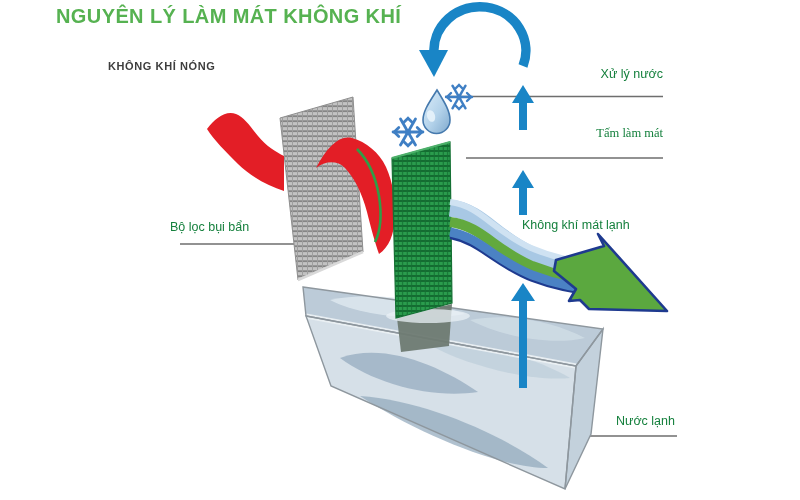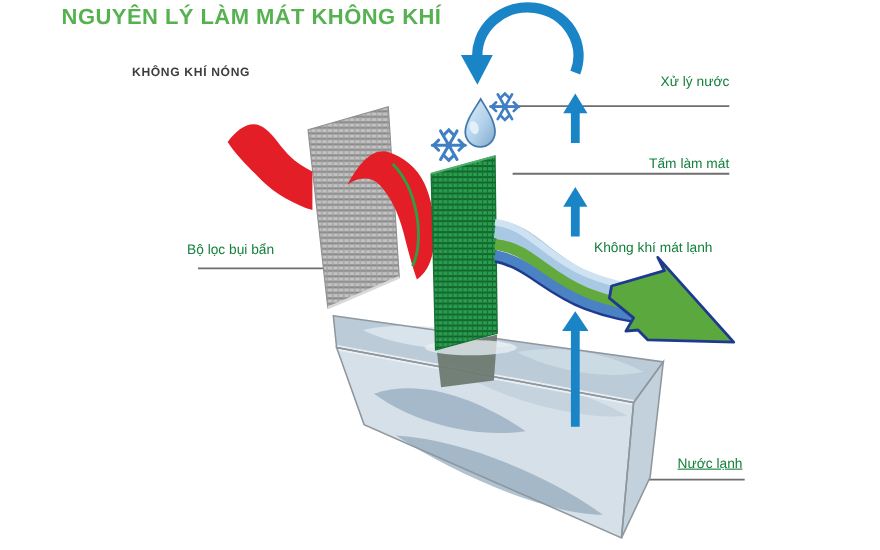--- a/index.html
+++ b/index.html
@@ -3,21 +3,21 @@
 <meta charset="utf-8">
 <style>
   html,body{margin:0;padding:0;background:#ffffff;}
   .canvas{position:relative;width:800px;height:500px;background:#ffffff;overflow:hidden;
           font-family:"Liberation Sans", sans-serif;}
   svg{position:absolute;left:0;top:0;}
   .lbl{position:absolute;color:#15803d;font-size:12.5px;white-space:nowrap;}
   .lbl.right{text-align:right;}
   .title{position:absolute;left:56px;top:5px;font-size:20px;font-weight:bold;
          color:#56b251;letter-spacing:0.4px;}
-  .hotair{position:absolute;left:120px;top:60px;font-size:11px;font-weight:bold;
+  .hotair{position:absolute;left:108px;top:60px;font-size:11px;font-weight:bold;
           color:#3d3d3d;letter-spacing:0.6px;}
 </style>
 </head>
 <body>
 
 <div class="canvas">
 
   <svg width="800" height="500" viewBox="0 0 800 500">
     <defs>
       <pattern id="meshGray" width="5" height="5" patternUnits="userSpaceOnUse">
@@ -125,17 +125,17 @@
       <path d="M 437 90 C 443 100, 450 110, 450 120 A 13.5 13.5 0 1 1 423 120 C 423 110, 431 100, 437 90 Z" fill="url(#dropGrad)" stroke="#4579ad" stroke-width="1.6"></path>
       <ellipse cx="431" cy="116" rx="4" ry="6" fill="#eaf4fb" opacity="0.85" transform="rotate(-18 431 116)"></ellipse>
     </g>
     <use href="#snow" x="0" y="0" transform="translate(459,97)"></use>
     <use href="#snow" x="0" y="0" transform="translate(408,132) scale(1.15)"></use>
   </svg>
 
   <div class="title">NGUYÊN LÝ LÀM MÁT KHÔNG KHÍ</div>
   <div class="hotair">KHÔNG KHÍ NÓNG</div>
   <div class="lbl right" style="left:568px;top:67px;width:95px;">Xử lý nước</div>
-  <div class="lbl right" style="left:568px;top:142px;width:95px;">Tấm làm mát</div>
-  <div class="lbl" style="left:540px;top:218px;text-align:right;">Không khí mát lạnh</div>
+  <div class="lbl right" style="left:568px;top:126px;width:95px;font-family:Liberation Serif, serif;">Tấm làm mát</div>
+  <div class="lbl" style="left:522px;top:218px;text-align:right;">Không khí mát lạnh</div>
   <div class="lbl" style="left:170px;top:220px;">Bộ lọc bụi bẩn</div>
-  <div class="lbl" style="left:616px;top:414px;text-decoration:underline;">Nước lạnh</div>
+  <div class="lbl" style="left:616px;top:414px;">Nước lạnh</div>
 </div>
 
 </body></html>

